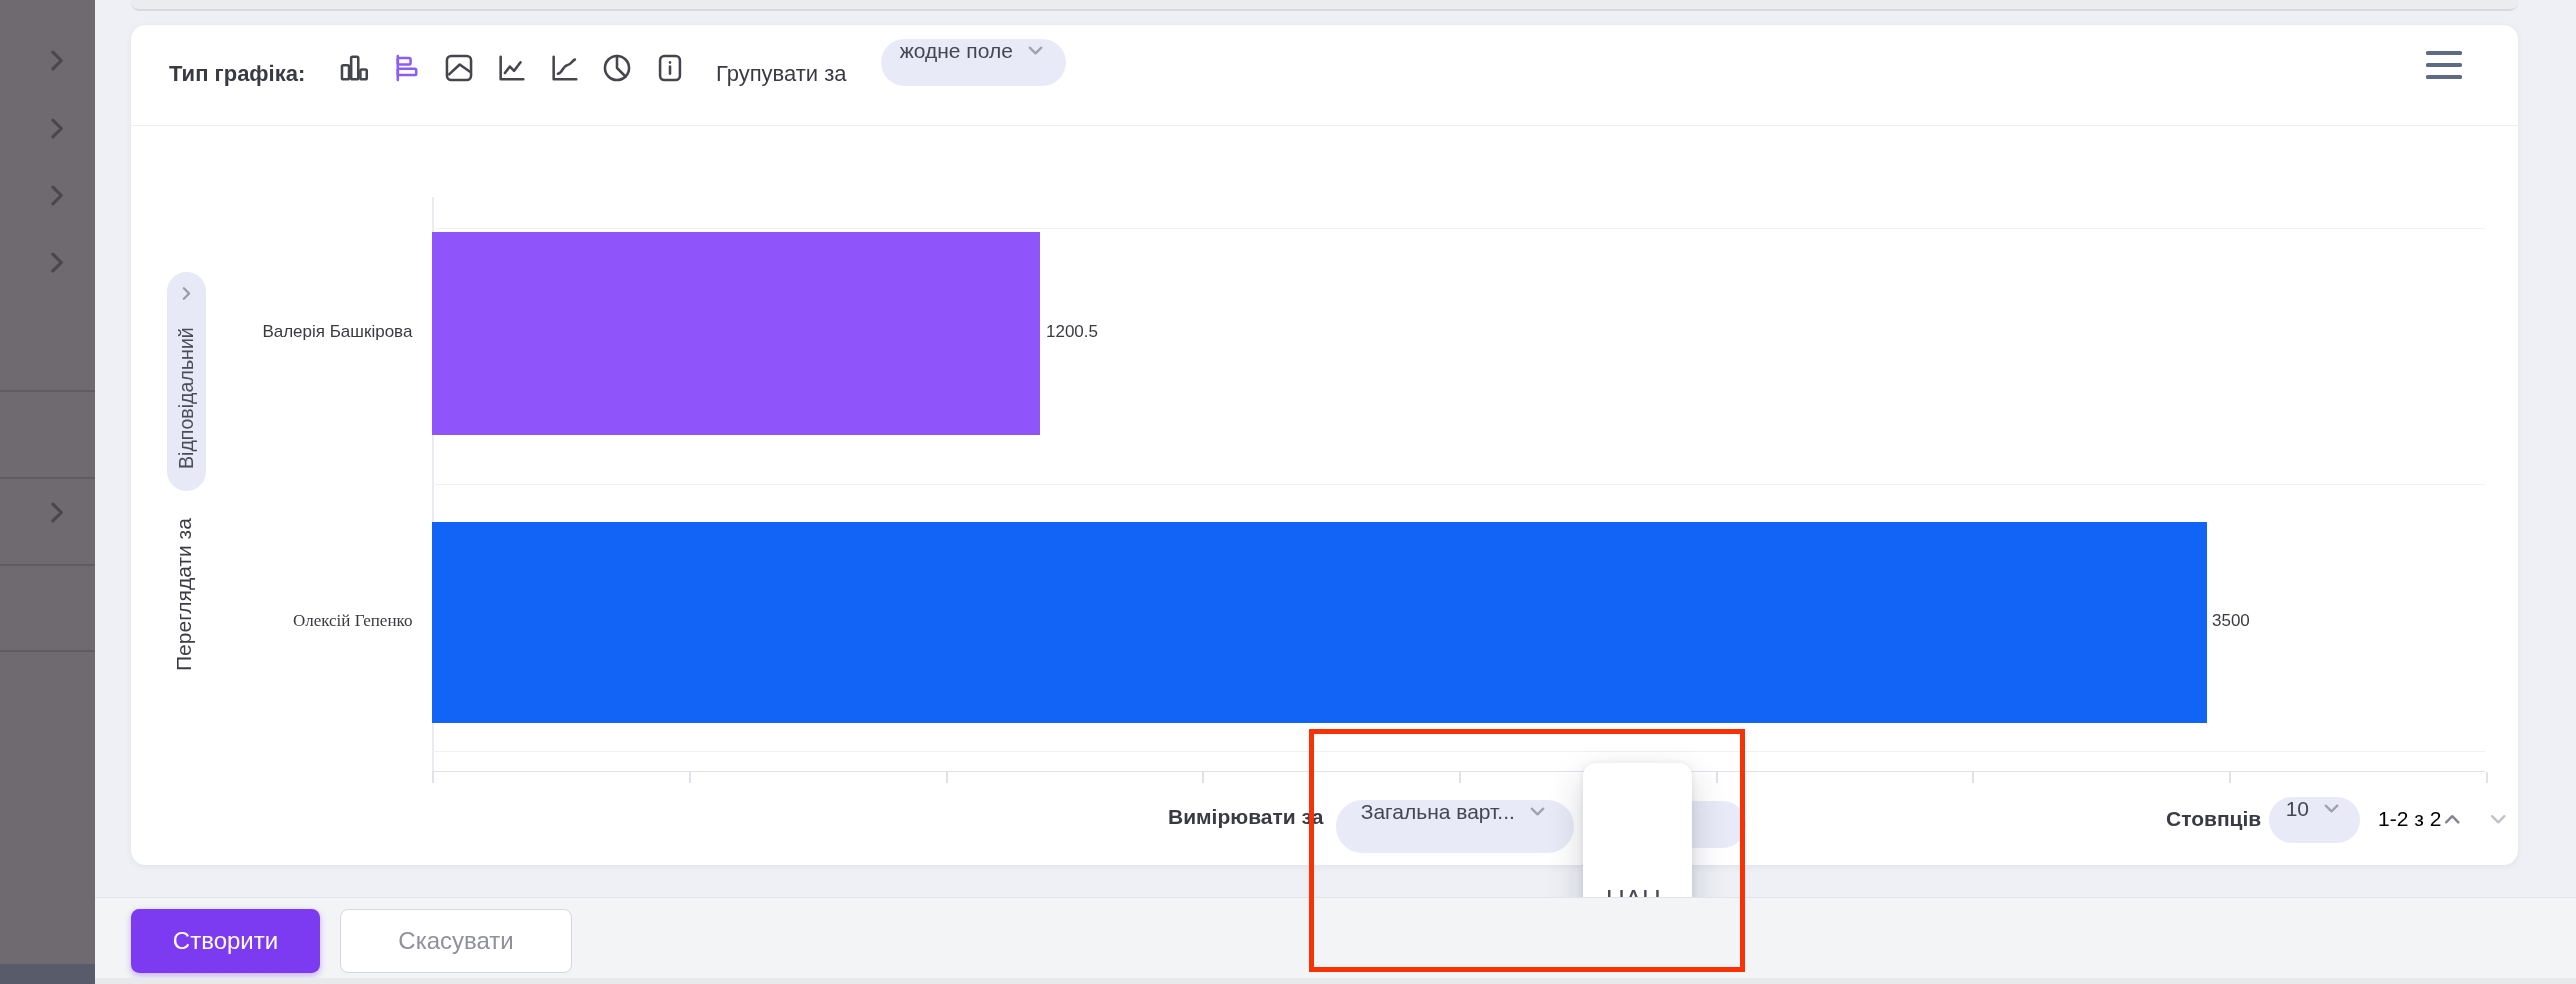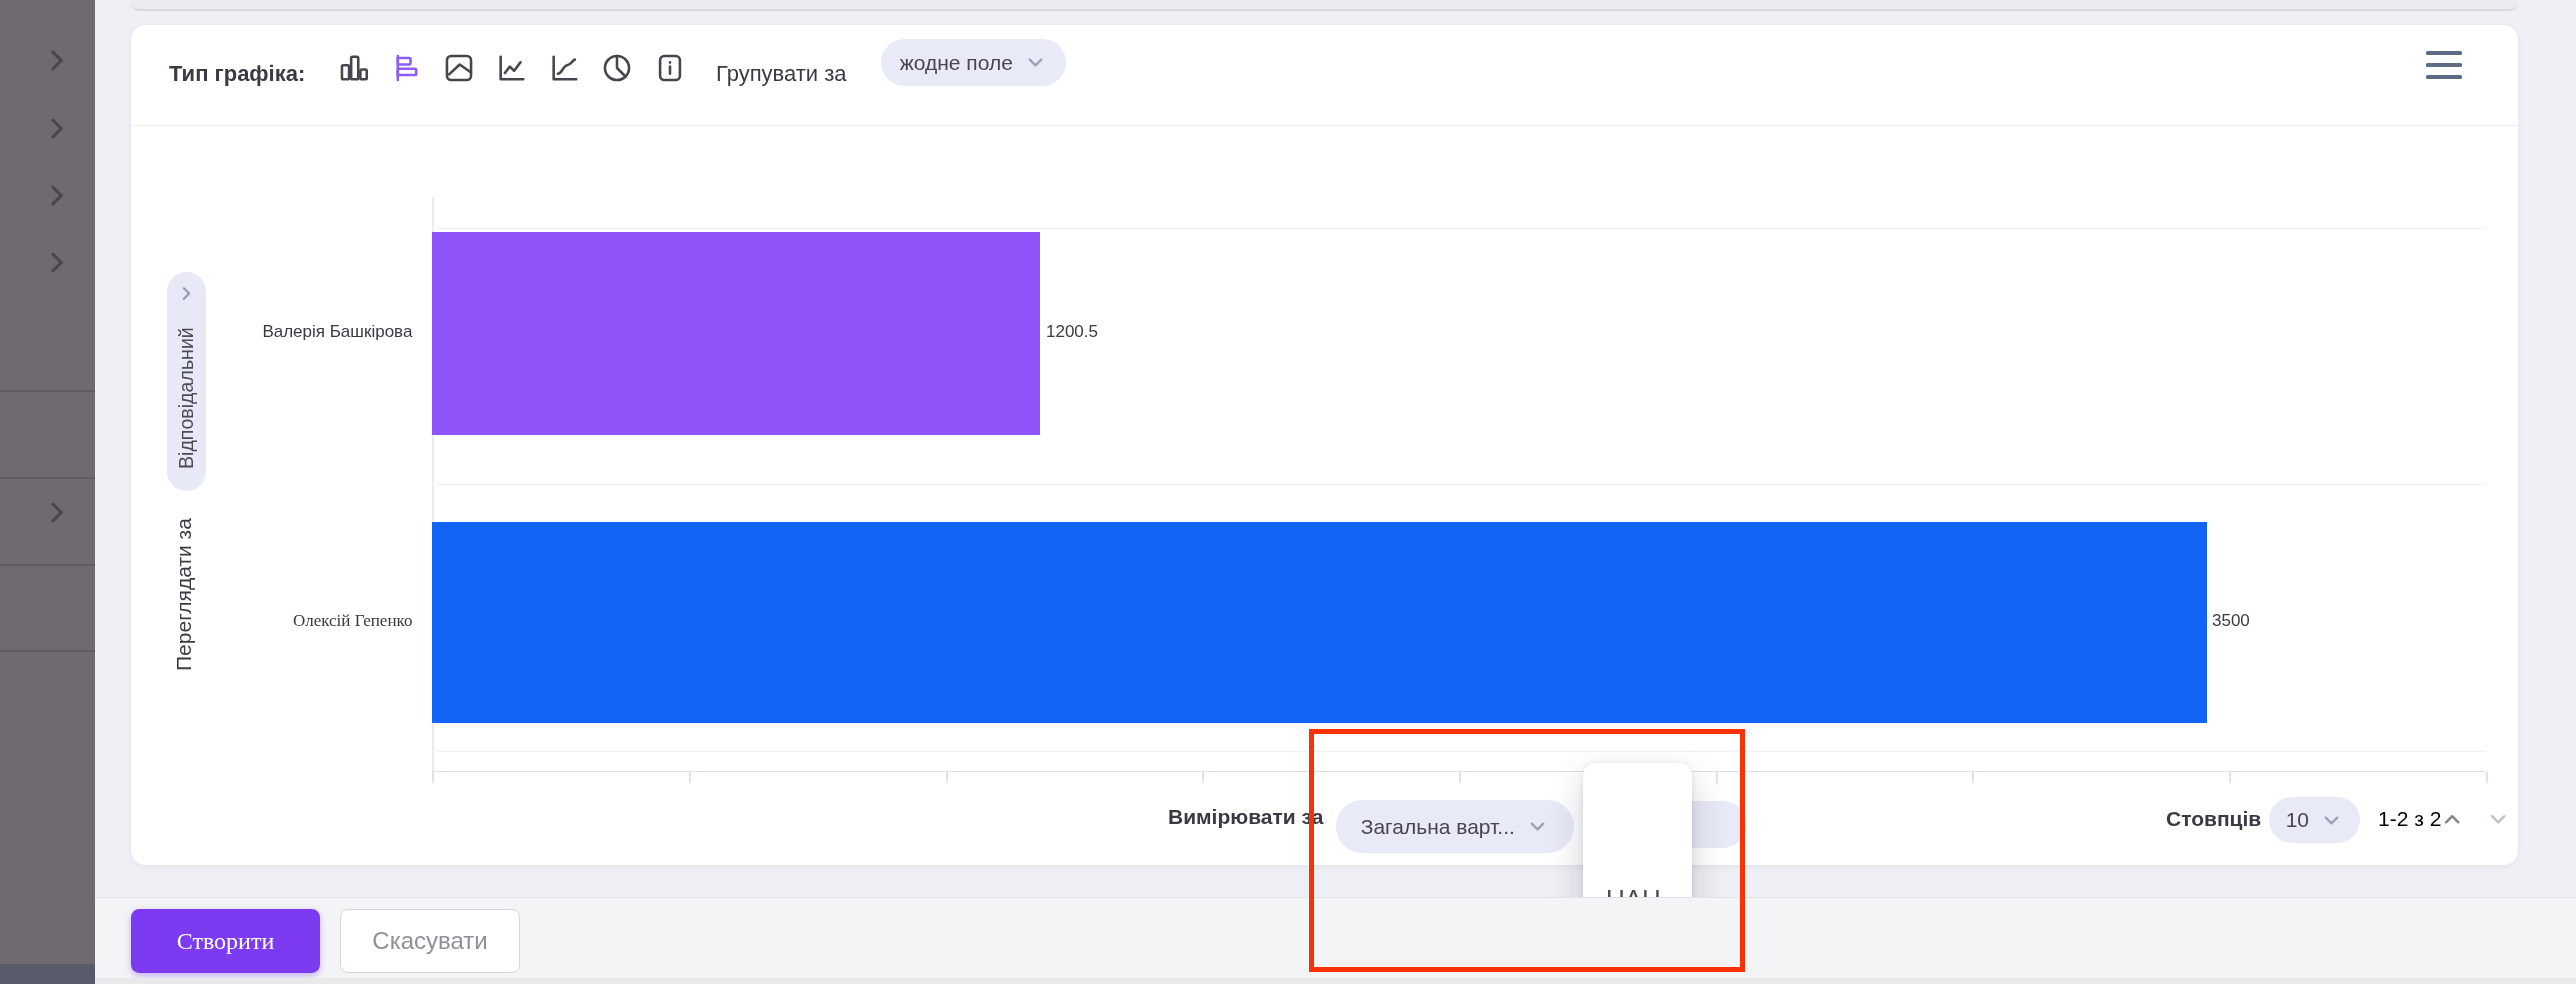--- a/index.html
+++ b/index.html
@@ -27,21 +27,21 @@
 
   
   #toolbar{position:absolute;left:0;top:0;width:100%;height:100px;border-bottom:1.6px solid #ededf3;}
   #type-label{position:absolute;left:38px;top:36px;font-size:22px;font-weight:700;color:#3a3a44;}
   #type-icons{position:absolute;left:204px;top:24.5px;display:flex;gap:14.7px;align-items:center;}
   .type-icon{width:38px;height:38px;display:flex;align-items:center;justify-content:center;
     color:#45454e;cursor:pointer;}
   .type-icon.active{color:#8b5cf6;}
   .type-icon svg{width:34px;height:34px;}
   #groupby-label{position:absolute;left:585px;top:36px;font-size:22px;font-weight:500;color:#3a3a44;}
-  .pill{background:#e9eaf7;border-radius:816px;display:flex;align-items:center;justify-content:center;
+  .pill{background:#e9eaf7;border-radius:816px;display:flex;justify-content:center;
     gap:11.4px;color:#464652;font-size:21px;}
   #groupby-pill{position:absolute;left:750px;top:14.7px;width:185px;height:47px;}
   .chev-down{color:#9fa1b0;width:23px;height:23px;flex:0 0 auto;}
   #hamburger{position:absolute;right:56px;top:26px;width:36px;height:29px;display:flex;
     flex-direction:column;justify-content:space-between;cursor:pointer;}
   #hamburger div{height:4.9px;border-radius:1.6px;background:#5d6b85;}
 
   
   .gridline-v{position:absolute;width:1.6px;background:#e9ebf1;}
   .gridline-h{position:absolute;height:0.8px;background:#f0f1f6;}
@@ -82,22 +82,22 @@
   
   #annotation{left:1309px;top:729px;width:436px;height:243px;border:5.7px solid #f93104;
     z-index:9;box-sizing:border-box;}
 
   
   #footer{left:95px;top:897px;width:2481px;height:88px;background:#f3f4f6;
     border-top:1.6px solid #e2e3e8;z-index:6;}
   #footer-bottom-strip{position:absolute;left:0;bottom:0;width:100%;height:8.2px;background:#e8e9eb;}
   .btn{position:absolute;top:11.4px;height:64px;border-radius:8.2px;display:flex;align-items:center;
     justify-content:center;font-size:24px;cursor:pointer;box-sizing:border-box;}
-  #btn-create{left:36px;width:189px;background:#7c3bf1;color:#ffffff;box-shadow:0 2.5px 6.5px rgba(124,59,241,.35);font-family:Liberation Serif, serif;}
-  #btn-cancel{left:245px;width:180px;background:#ffffff;border:1.6px solid #d6d7de;color:#8f909b;}
+  #btn-create{left:36px;width:189px;background:#7c3bf1;color:#ffffff;box-shadow:0 2.5px 6.5px rgba(124,59,241,.35);}
+  #btn-cancel{left:245px;width:232px;background:#ffffff;border:1.6px solid #d6d7de;color:#8f909b;}
 </style>
 </head>
 <body>
 
 <div id="sidebar" class="abs">
     <svg viewBox="0 0 24 24" class="sb-chev" style="top: 46px;">
       <polyline points="9 5 16 12 9 19" fill="none" stroke="currentColor" stroke-width="2.6" stroke-linecap="round" stroke-linejoin="round"></polyline>
     </svg>
     <svg viewBox="0 0 24 24" class="sb-chev" style="top: 114px;">
       <polyline points="9 5 16 12 9 19" fill="none" stroke="currentColor" stroke-width="2.6" stroke-linecap="round" stroke-linejoin="round"></polyline>

